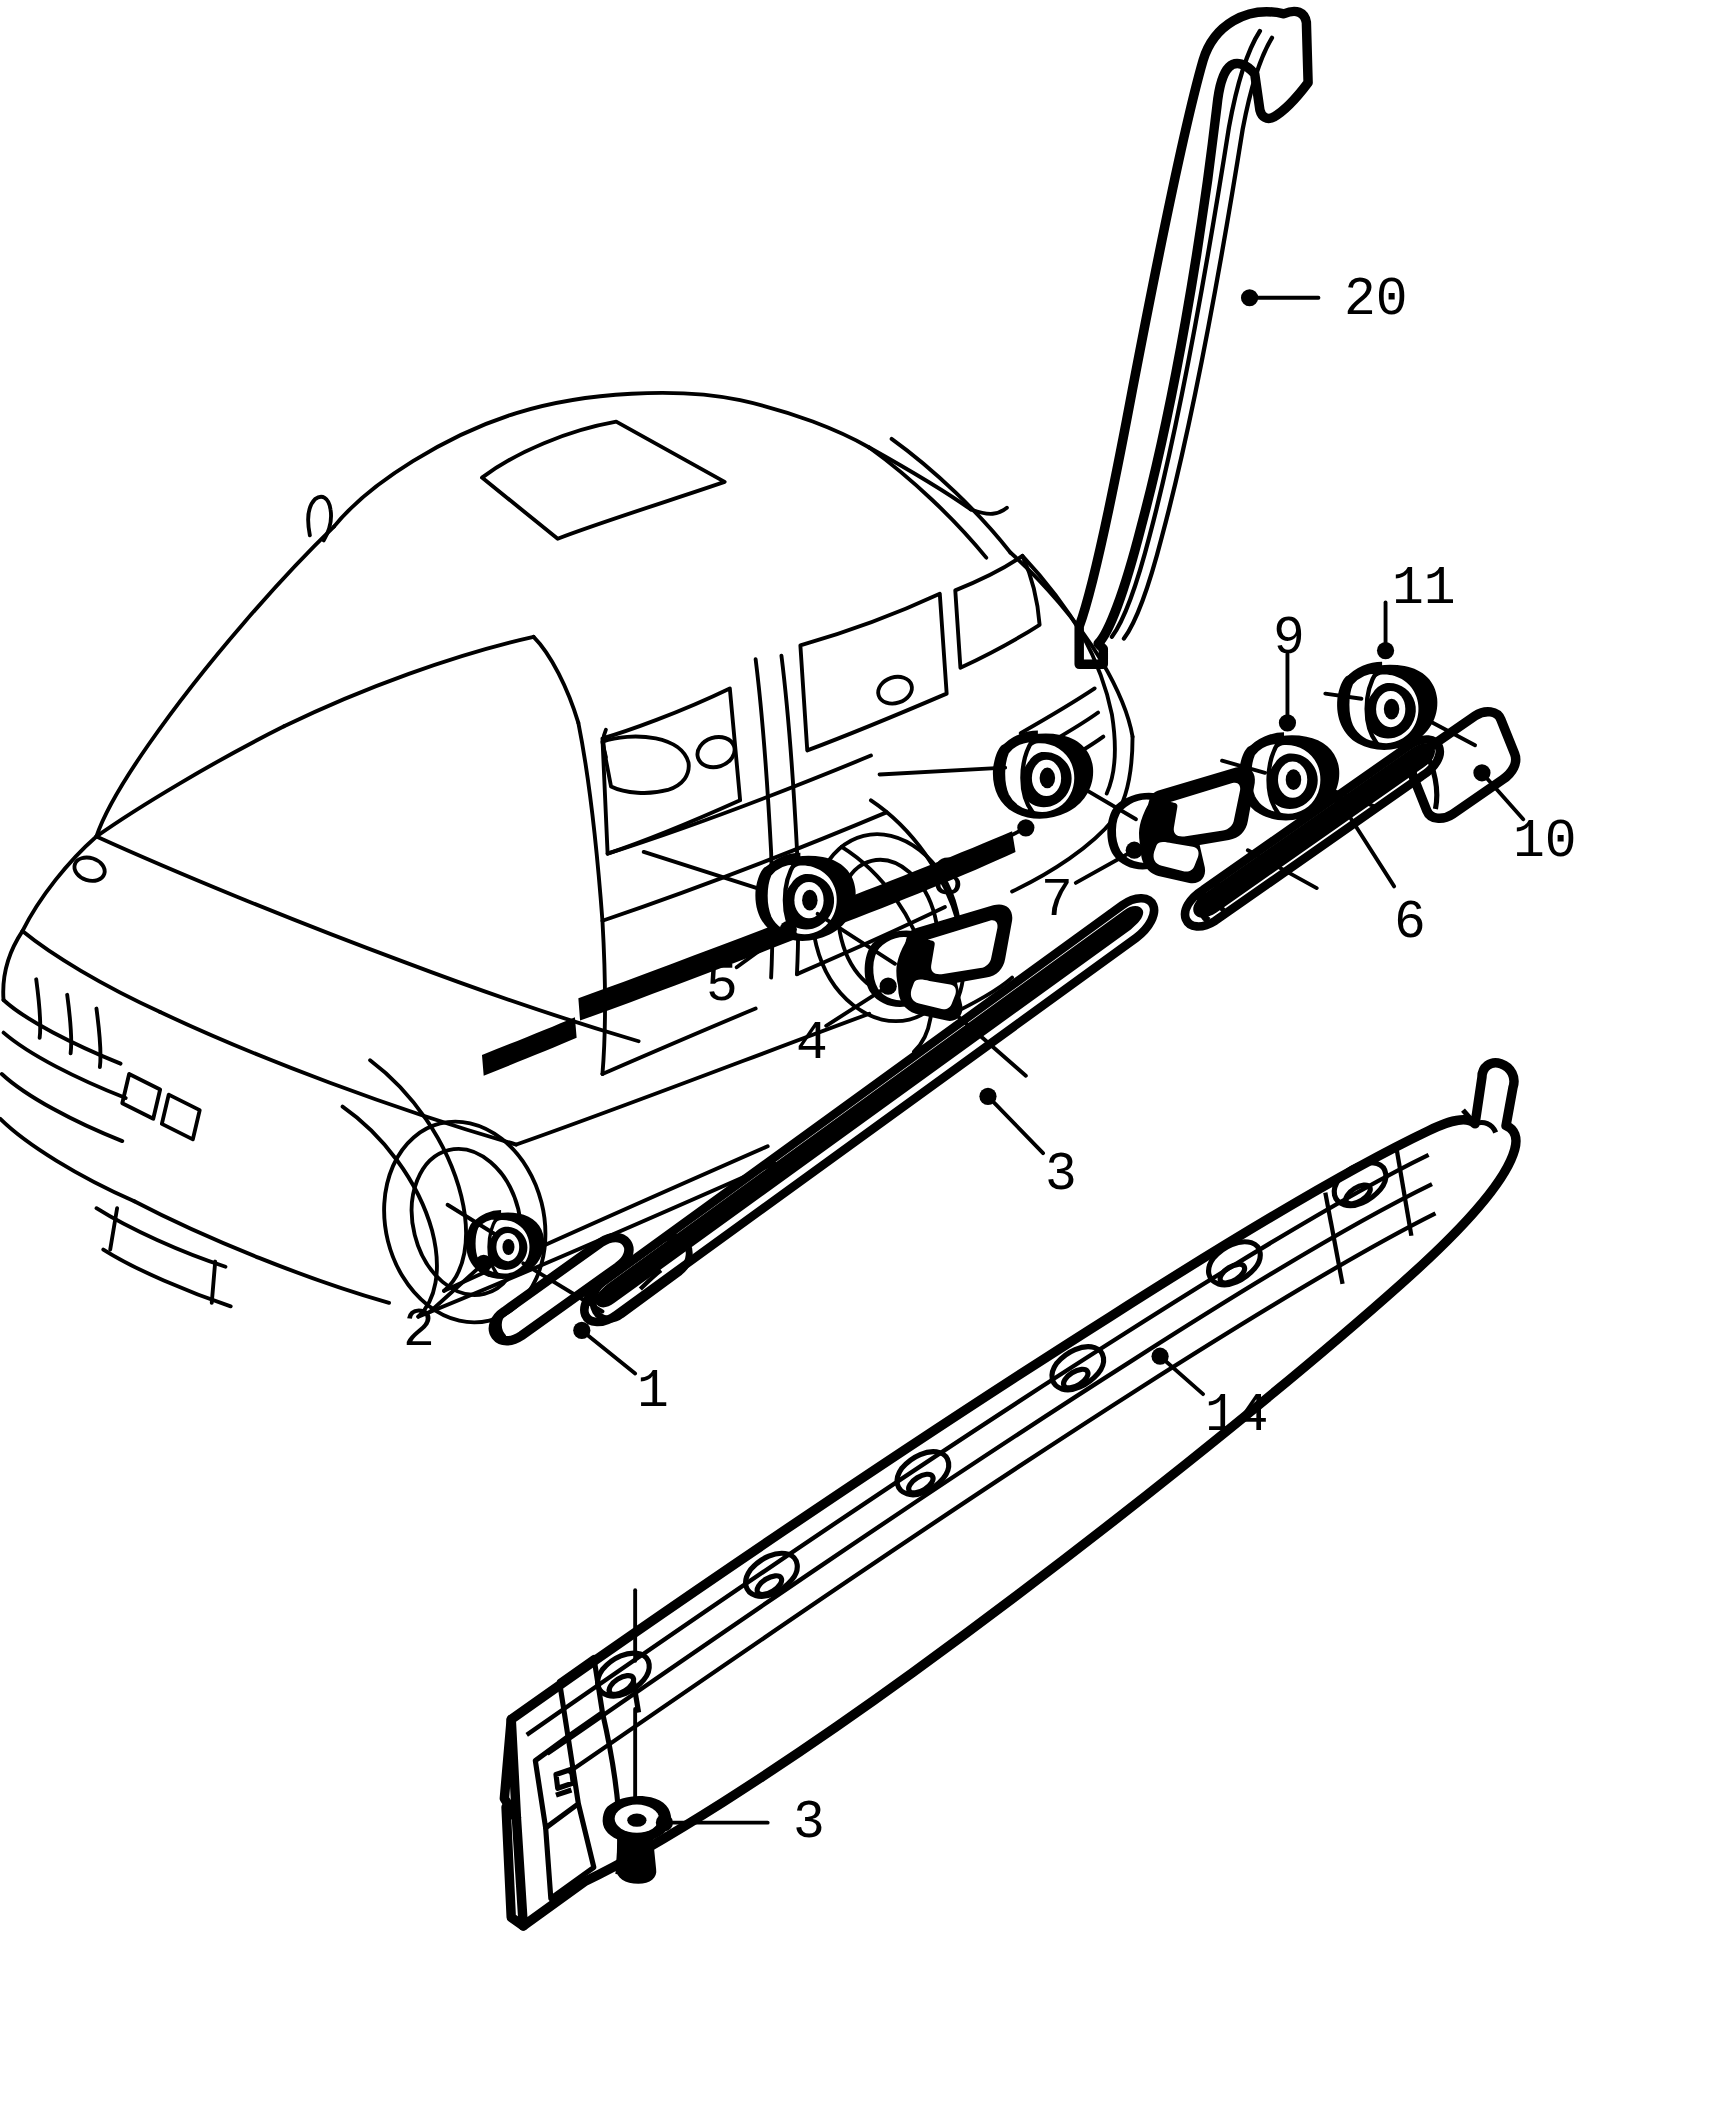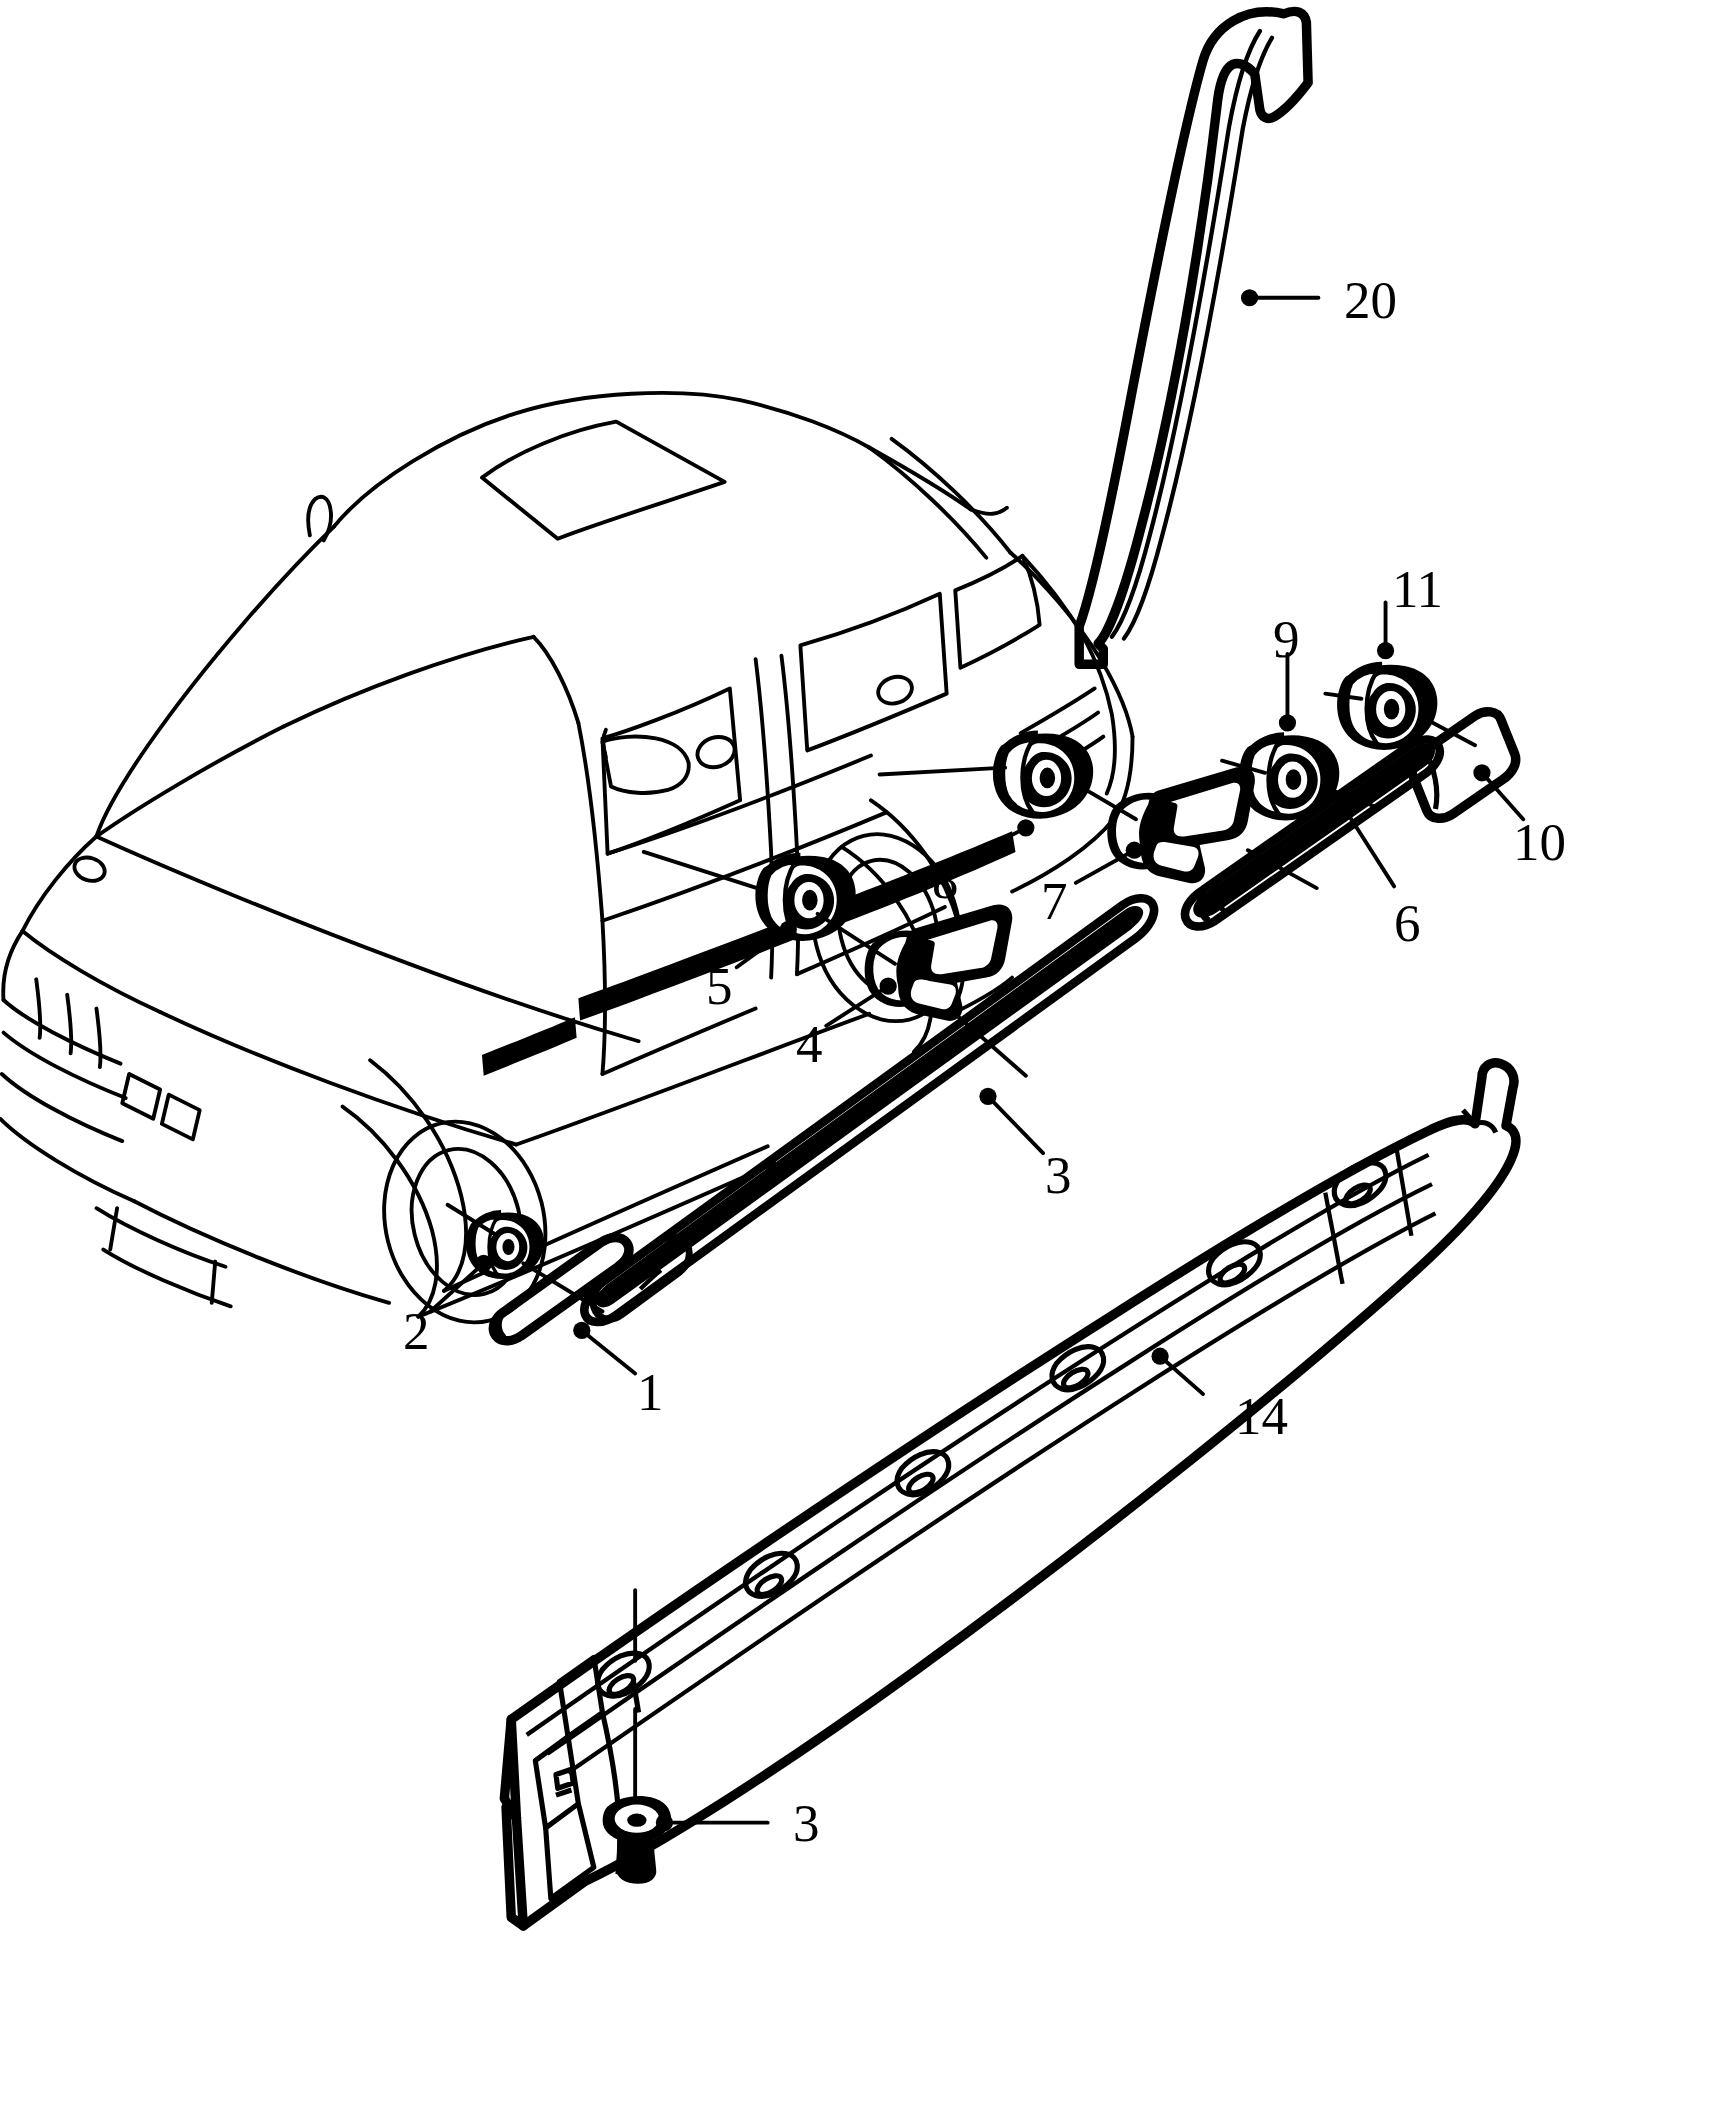--- a/index.html
+++ b/index.html
@@ -1,21 +1,21 @@
 <!DOCTYPE html>
 <html style="font-size:13.8px"><head>
 <meta charset="utf-8">
 <title>Parts Diagram</title>
 <style>
   html,body{margin:0;padding:0;background:#ffffff;}
   body{width:1735px;height:2129px;position:relative;overflow:hidden;
        font-family:"Liberation Sans", sans-serif;color:#000;}
   #stage{position:absolute;left:0;top:0;width:1735px;height:2129px;}
   svg.layer{position:absolute;left:0;top:0;width:1735px;height:2129px;overflow:visible;}
-  .callout{position:absolute;font-family:Liberation Serif, serif;
+  .callout{position:absolute;font-family:Liberation Mono, monospace;
            font-size:53px;line-height:1;color:#000;white-space:nowrap;}
   .footer{position:absolute;font-family:"Liberation Sans", sans-serif;
           font-size:48px;line-height:1.18;color:#000;text-align:right;white-space:pre;}
 </style>
 </head>
 <body>
 
 <div id="stage">
 
   <svg class="layer" viewBox="0 0 2016 2474">
@@ -474,18 +474,18 @@
   <div class="callout" style="left:1273px;top:613px;">9</div>
   <div class="callout" style="left:1513px;top:816px;">10</div>
   <div class="callout" style="left:1394px;top:897px;">6</div>
   <div class="callout" style="left:932px;top:854px;">8</div>
   <div class="callout" style="left:1041px;top:875px;">7</div>
   <div class="callout" style="left:706px;top:960px;">5</div>
   <div class="callout" style="left:796px;top:1018px;">4</div>
   <div class="callout" style="left:1045px;top:1149px;">3</div>
   <div class="callout" style="left:403px;top:1305px;">2</div>
   <div class="callout" style="left:637px;top:1366px;">1</div>
-  <div class="callout" style="left:1205px;top:1390px;margin-left:30px;">14</div>
+  <div class="callout" style="left:1205px;top:1390px;">14</div>
   <div class="callout" style="left:793px;top:1797px;">3</div>
 
 
 </div>
 
 
 </body></html>

